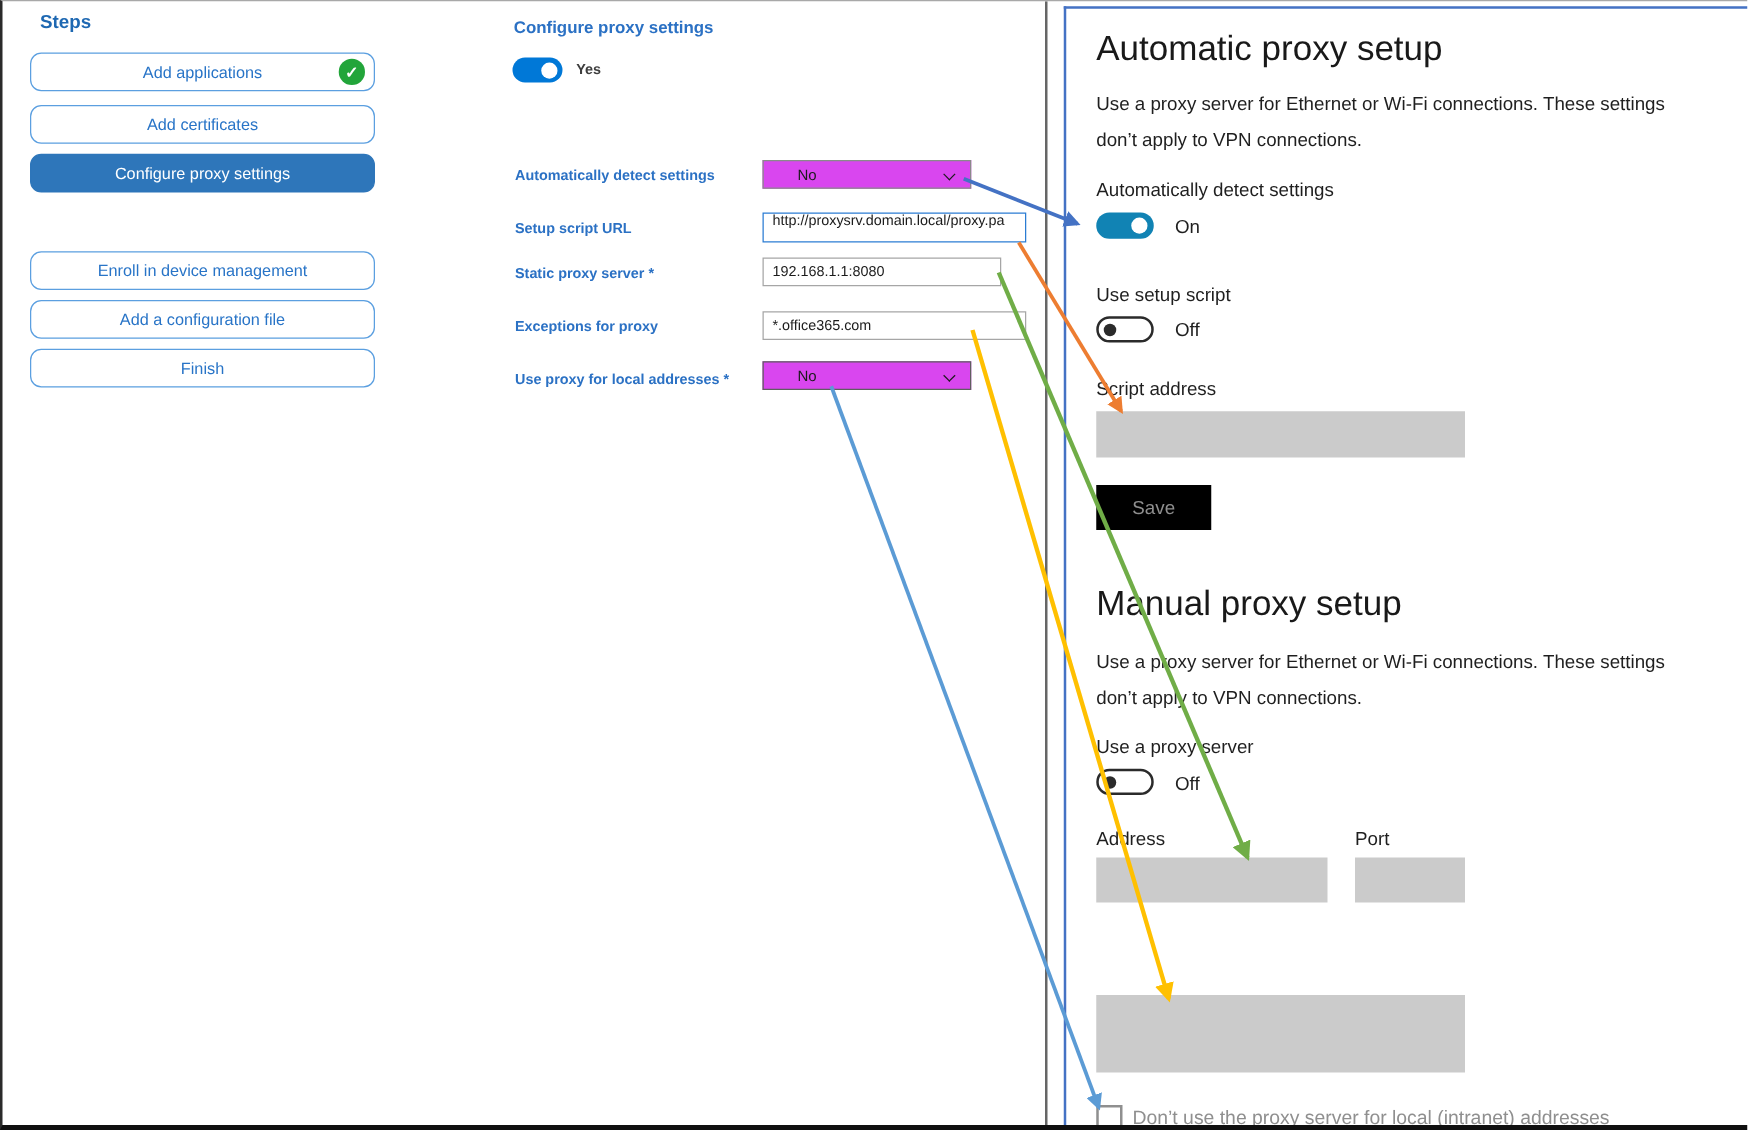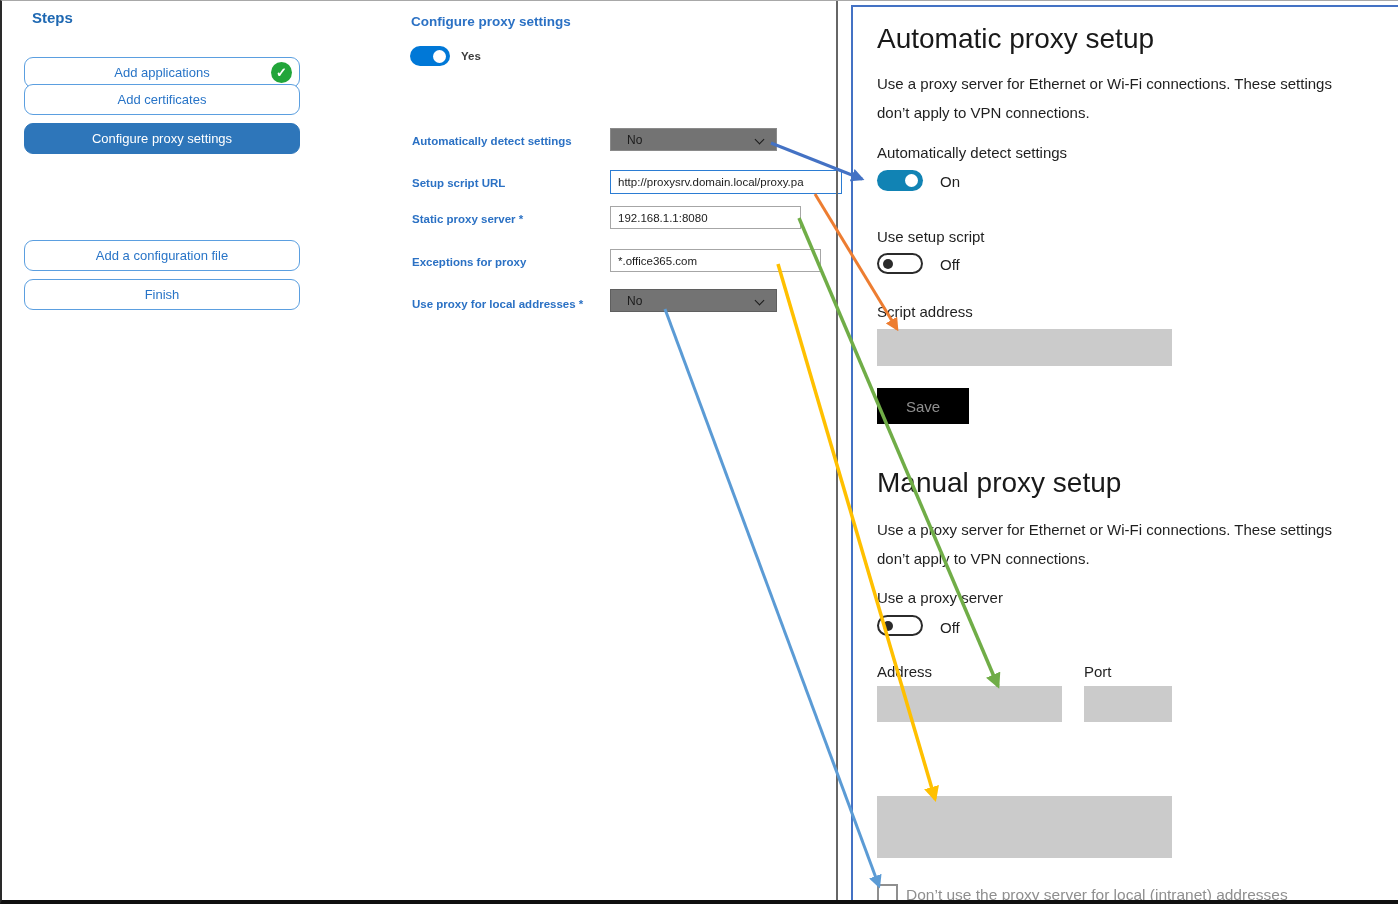--- a/index.html
+++ b/index.html
@@ -16,22 +16,22 @@
   .check-badge { position:absolute; right:7px; top:4px; width:21px; height:21px; border-radius:50%;
                  background:#22a53a; color:#fff; font-size:13px; font-weight:700;
                  display:flex; align-items:center; justify-content:center; }
 
   
   .form-title { position:absolute; left:409px; top:13px; font-size:13.5px; font-weight:700; color:#2b71c4; }
   .fl { position:absolute; font-size:11.5px; font-weight:700; color:#2b71c4; }
   .fi { position:absolute; height:23px; border:1px solid #a6a6a6; background:#fff; font-size:11.5px;
         color:#1b1b1b; padding:0 7px; font-family:"Liberation Sans",sans-serif; white-space:nowrap; overflow:hidden; }
   .fi.focus { border:1.5px solid #2b7cd3; height:24px; }
-  .dd { position:absolute; height:23px; border:1px solid #8a8a8a; background:#737373; font-size:12px;
-        color:#1b1b1b; display:flex; align-items:center; padding:0 16px; }
+  .dd { position:absolute; height:23px; border:1px solid #8a8a8a; background:#d946ef; font-size:12px;
+        color:#1b1b1b; display:flex; align-items:center; padding:0 27px; }
   .dd.dark { border-color:#5f5f5f; }
   .chev { position:absolute; right:13px; top:7px; width:7px; height:7px;
           border-right:1.7px solid #1b1b1b; border-bottom:1.7px solid #1b1b1b; transform:rotate(45deg); }
 
   
   .tg { position:absolute; border-radius:11px; }
   .tg .knob { position:absolute; border-radius:50%; }
   .tg.mid-on { width:40px; height:20px; background:#0078d7; }
   .tg.mid-on .knob { right:4px; top:3.5px; width:13px; height:13px; background:#fff; }
   .tg.on { width:46px; height:21px; background:#1183b4; }
@@ -56,29 +56,32 @@
 
   .arrows { position:absolute; left:0; top:0; pointer-events:none; z-index:5; }
 </style>
 </head>
 <body>
 
 <div id="screen">
 
   <div class="steps-title">Steps</div>
 
-  <div class="step-btn" style="top:56px">
+  <div class="step-btn" style="top:41px">
     <span>Add applications</span>
     <span class="check-badge">✓</span>
   </div>
   <div class="step-btn" style="top:83px">
     <span>Add certificates</span>
   </div>
   <div class="step-btn selected" style="top:122px">
     <span>Configure proxy settings</span>
+  </div>
+  <div class="step-btn" style="top:200px">
+    <span>Enroll in device management</span>
   </div>
   <div class="step-btn" style="top:239px">
     <span>Add a configuration file</span>
   </div>
   <div class="step-btn" style="top:278px">
     <span>Finish</span>
   </div>
 
   <div class="form-title">Configure proxy settings</div>
 
@@ -87,21 +90,21 @@
   </div>
   <div class="tg-label" style="left:459px; top:49px">Yes</div>
 
   <div class="fl" style="left:410px; top:134px">Automatically detect settings</div>
   <div class="dd" style="left:608px; top:127px; width:167px">
     <span>No</span>
     <span class="chev"></span>
   </div>
 
   <div class="fl" style="left:410px; top:176px">Setup script URL</div>
-  <div class="fi focus" style="left:608px; top:169px; width:232px; display:flex; align-items:center">
+  <div class="fi focus" style="left:608px; top:169px; width:211px; display:flex; ">
     <span>http://proxysrv.domain.local/proxy.pa</span>
   </div>
 
   <div class="fl" style="left:410px; top:212px">Static proxy server *</div>
   <div class="fi" style="left:608px; top:205px; width:191px; display:flex; align-items:center">
     <span>192.168.1.1:8080</span>
   </div>
 
   <div class="fl" style="left:410px; top:255px">Exceptions for proxy</div>
   <div class="fi" style="left:608px; top:248px; width:211px; display:flex; align-items:center">

